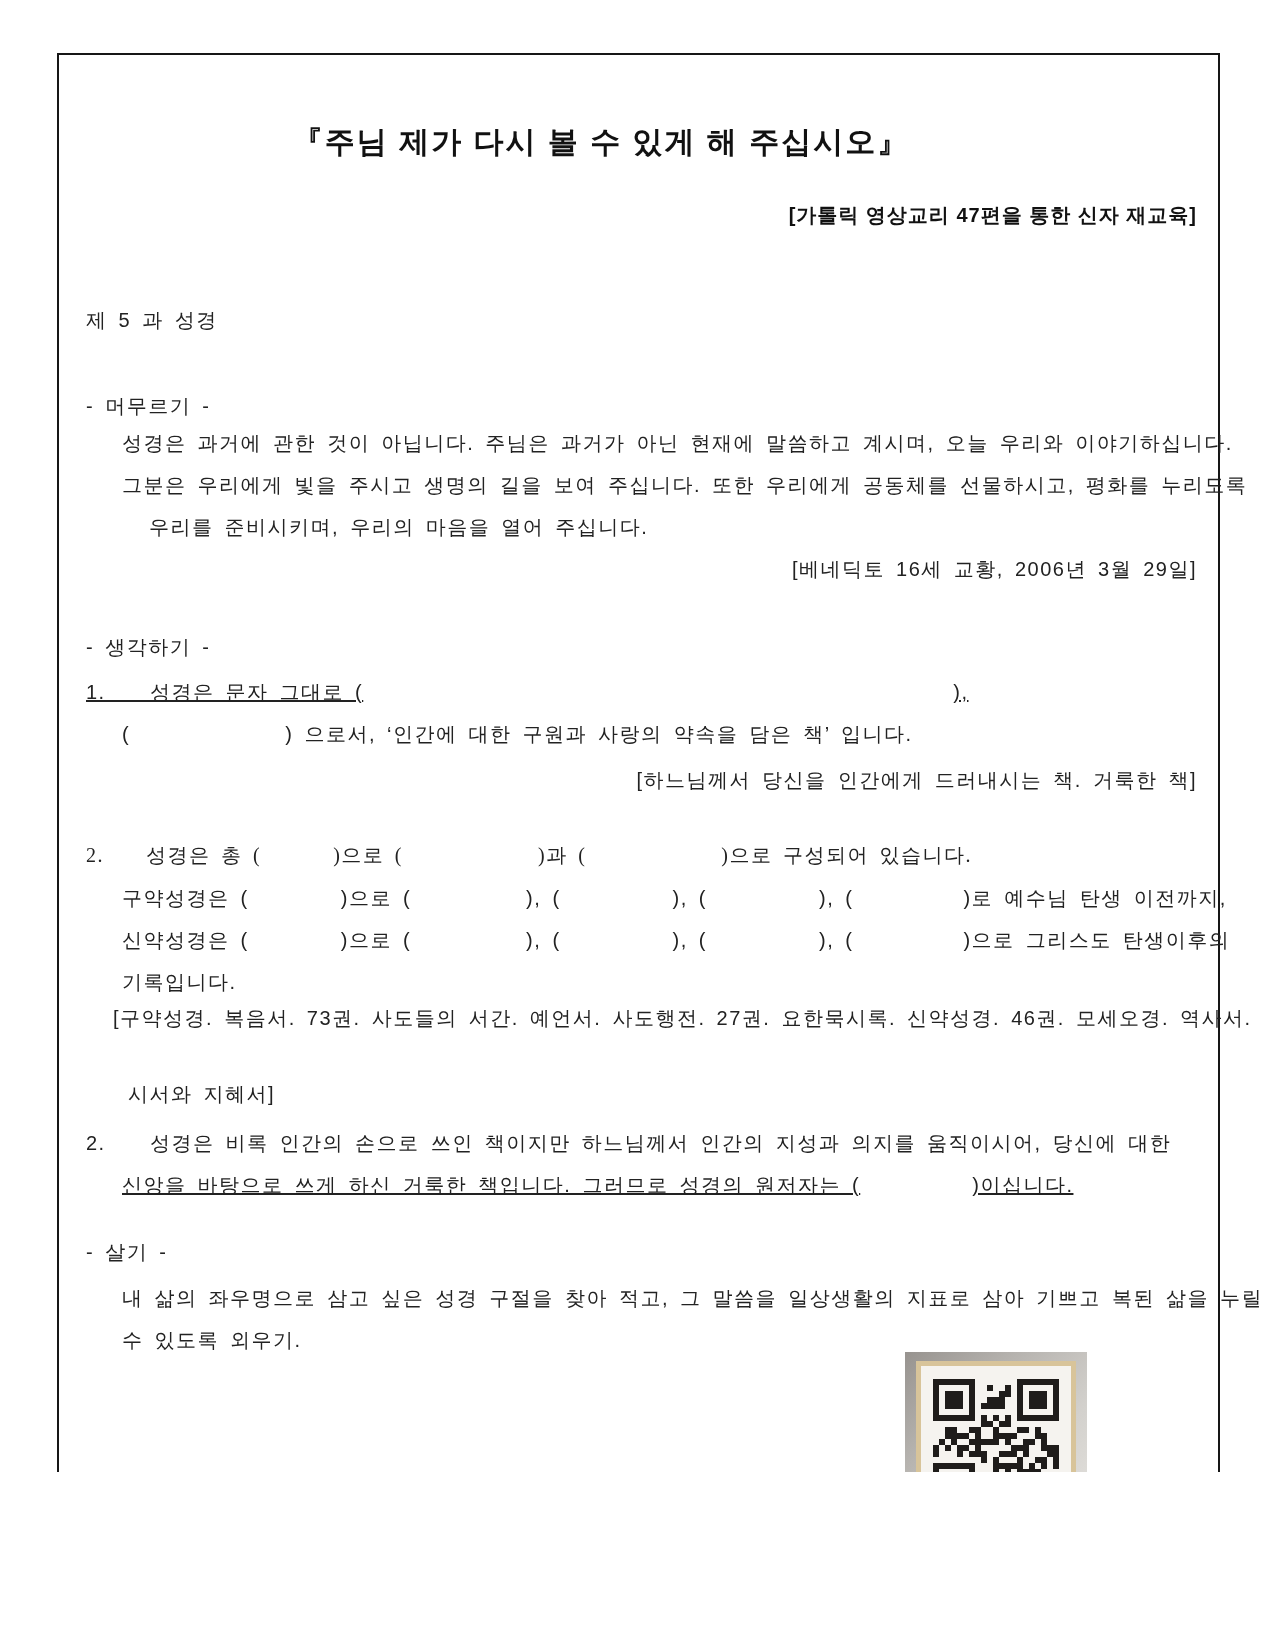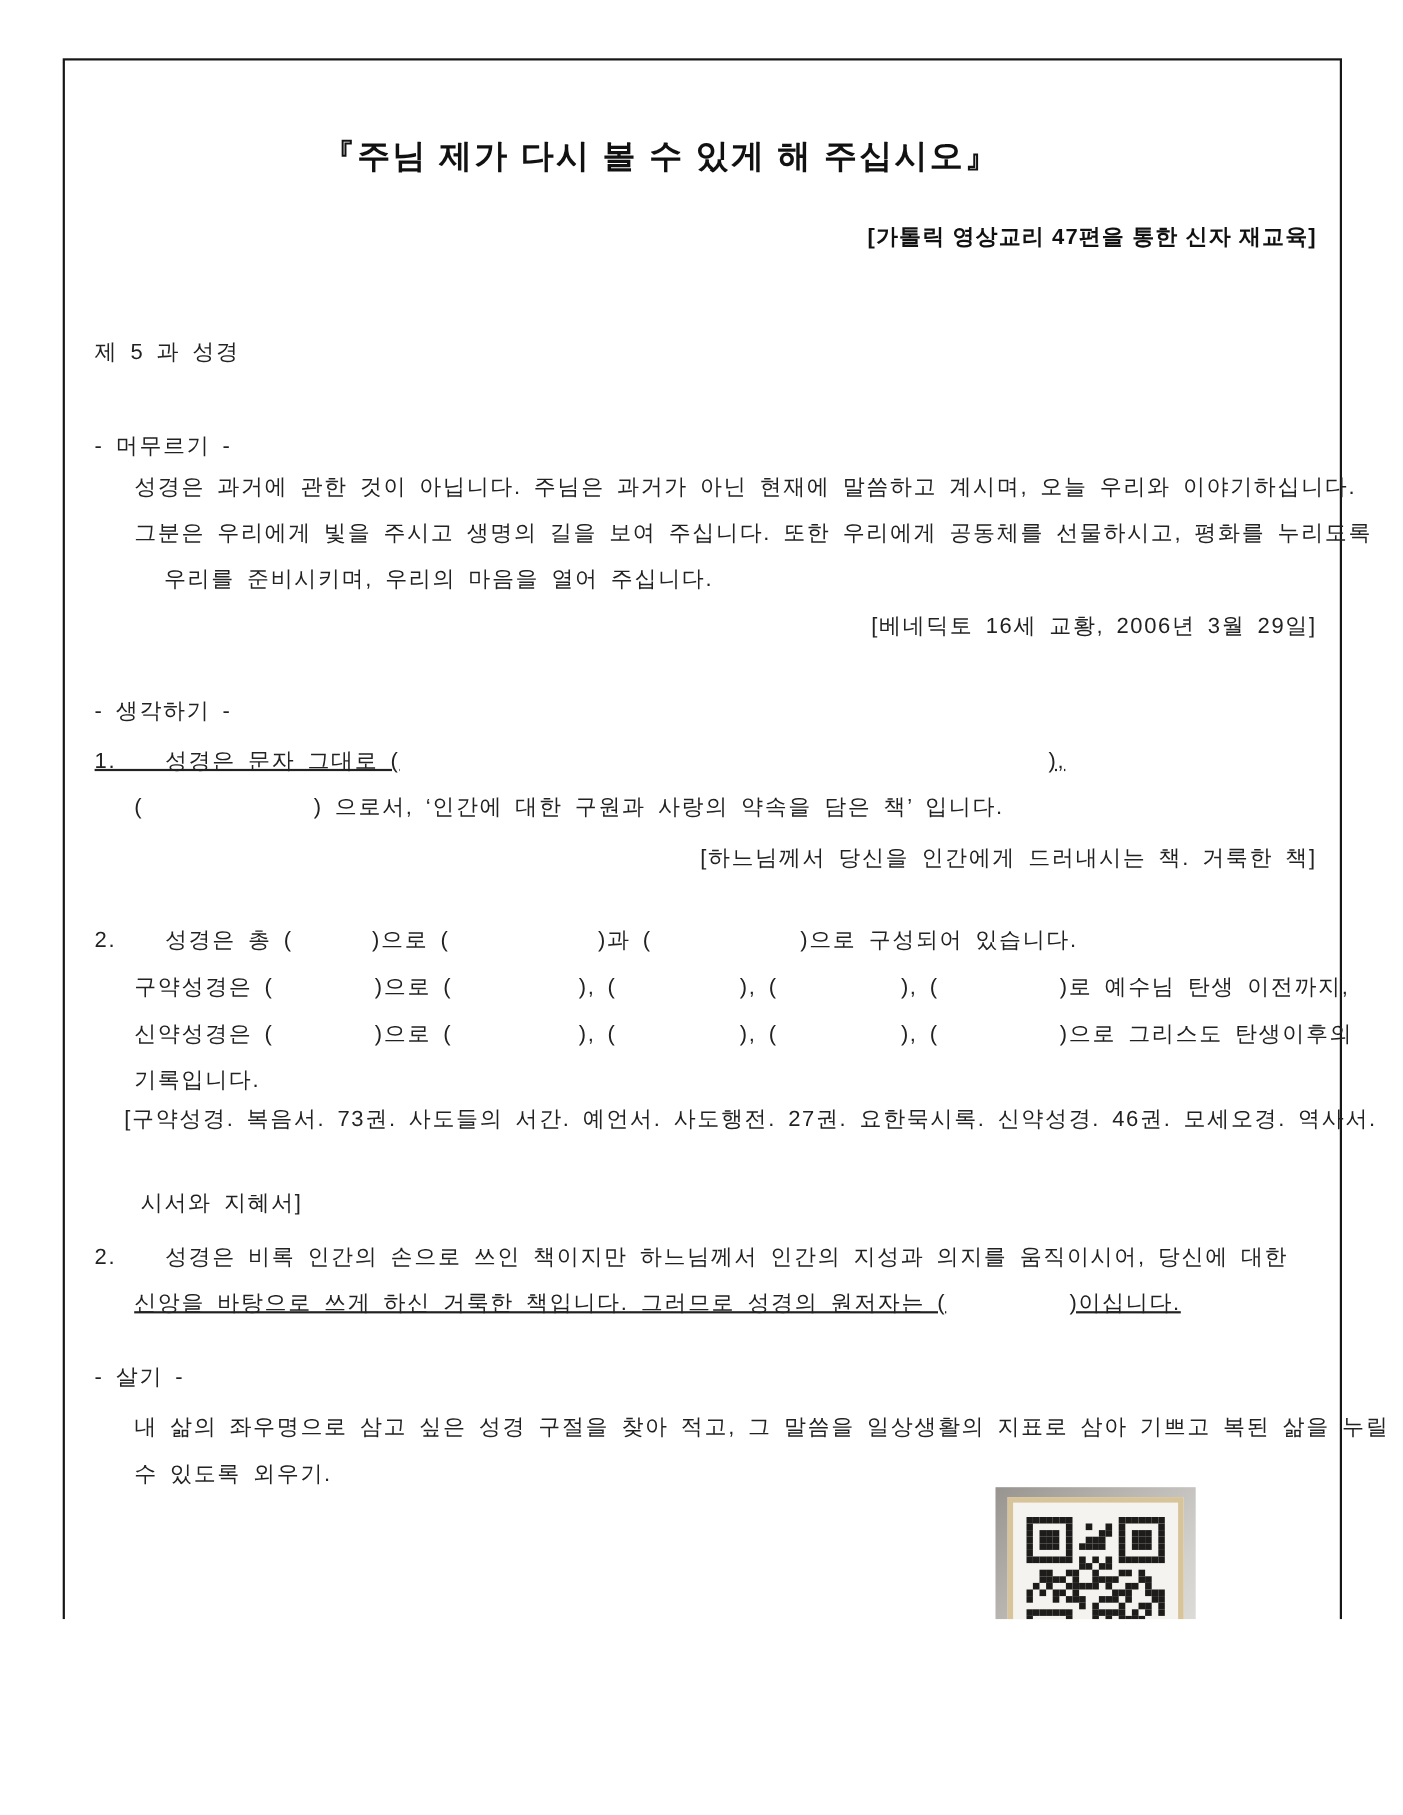--- a/index.html
+++ b/index.html
@@ -60,21 +60,21 @@
   <div class="line" style="left:122px;top:473px;">그분은 우리에게 빛을 주시고 생명의 길을 보여 주십니다. 또한 우리에게 공동체를 선물하시고, 평화를 누리도록</div>
   <div class="line" style="left:117px;top:515px;margin-left:32px;">우리를 준비시키며, 우리의 마음을 열어 주십니다.</div>
   <div class="line right-align" style="top:557px;">[베네딕토 16세 교황, 2006년 3월 29일]</div>
 
   <div class="line" style="left:86px;top:635px;">- 생각하기 -</div>
 
   <div class="line" style="left:86px;top:680px;text-decoration:underline;"><span class="seg">1.    성경은 문자 그대로 (</span><span class="gap" style="width: 590px;"></span><span class="seg">),</span></div>
   <div class="line" style="left:122px;top:722px;"><span class="seg">(</span><span class="gap" style="width: 155px;"></span><span class="seg">) 으로서, ‘인간에 대한 구원과 사랑의 약속을 담은 책’ 입니다.</span></div>
   <div class="line right-align" style="top:768px;">[하느님께서 당신을 인간에게 드러내시는 책. 거룩한 책]</div>
 
-  <div class="line" style="left:86px;top:843px;"><span class="seg">2.    성경은 총 (</span><span class="gap" style="width: 72px;"></span><span class="seg">)으로 (</span><span class="gap" style="width: 135px;"></span><span class="seg">)과 (</span><span class="gap" style="width: 135px;"></span><span class="seg">)으로 구성되어 있습니다.</span></div>
+  <div class="line" style="left:86px;top:843px;font-family:Liberation Serif, serif;"><span class="seg">2.    성경은 총 (</span><span class="gap" style="width: 72px;"></span><span class="seg">)으로 (</span><span class="gap" style="width: 135px;"></span><span class="seg">)과 (</span><span class="gap" style="width: 135px;"></span><span class="seg">)으로 구성되어 있습니다.</span></div>
   <div class="line" style="left:122px;top:886px;"><span class="seg">구약성경은 (</span><span class="gap" style="width: 92px;"></span><span class="seg">)으로 (</span><span class="gap" style="width: 115px;"></span><span class="seg">), (</span><span class="gap" style="width: 112px;"></span><span class="seg">), (</span><span class="gap" style="width: 112px;"></span><span class="seg">), (</span><span class="gap" style="width: 110px;"></span><span class="seg">)로 예수님 탄생 이전까지,</span></div>
   <div class="line" style="left:122px;top:928px;"><span class="seg">신약성경은 (</span><span class="gap" style="width: 92px;"></span><span class="seg">)으로 (</span><span class="gap" style="width: 115px;"></span><span class="seg">), (</span><span class="gap" style="width: 112px;"></span><span class="seg">), (</span><span class="gap" style="width: 112px;"></span><span class="seg">), (</span><span class="gap" style="width: 110px;"></span><span class="seg">)으로 그리스도 탄생이후의</span></div>
   <div class="line" style="left:122px;top:970px;">기록입니다.</div>
   <div class="line" style="left:113px;top:1006px;">[구약성경. 복음서. 73권. 사도들의 서간. 예언서. 사도행전. 27권. 요한묵시록. 신약성경. 46권. 모세오경. 역사서.</div>
   <div class="line" style="left:128px;top:1048px;margin-top:34px;">시서와 지혜서]</div>
 
   <div class="line" style="left:86px;top:1131px;">2.    성경은 비록 인간의 손으로 쓰인 책이지만 하느님께서 인간의 지성과 의지를 움직이시어, 당신에 대한</div>
   <div class="line" style="left:122px;top:1173px;text-decoration:underline;"><span class="seg">신앙을 바탕으로 쓰게 하신 거룩한 책입니다. 그러므로 성경의 원저자는 (</span><span class="gap" style="width: 112px;"></span><span class="seg">)이십니다.</span></div>
 
   <div class="line" style="left:86px;top:1240px;">- 살기 -</div>

